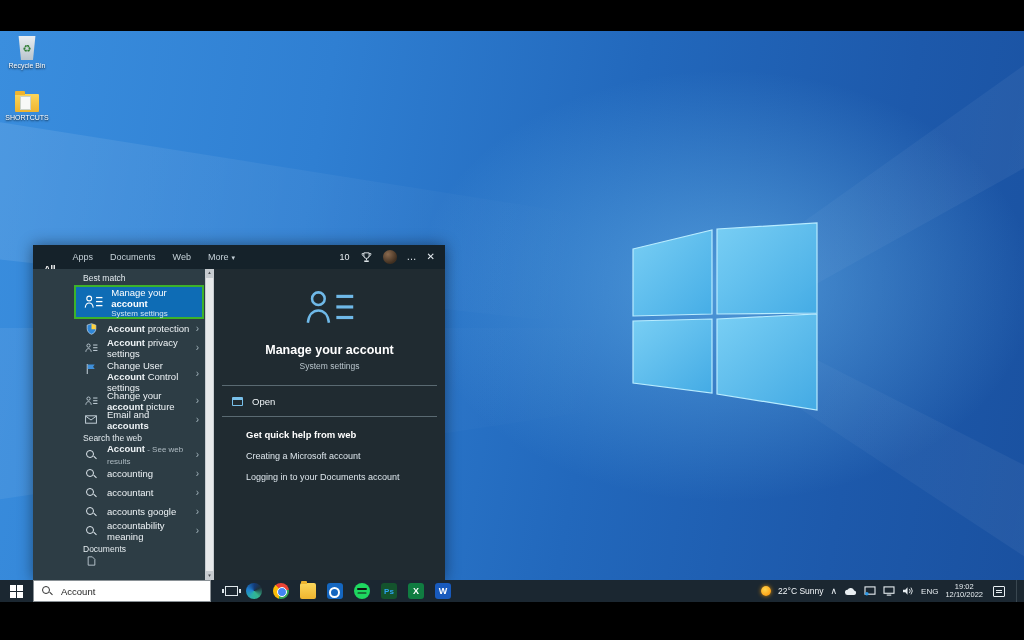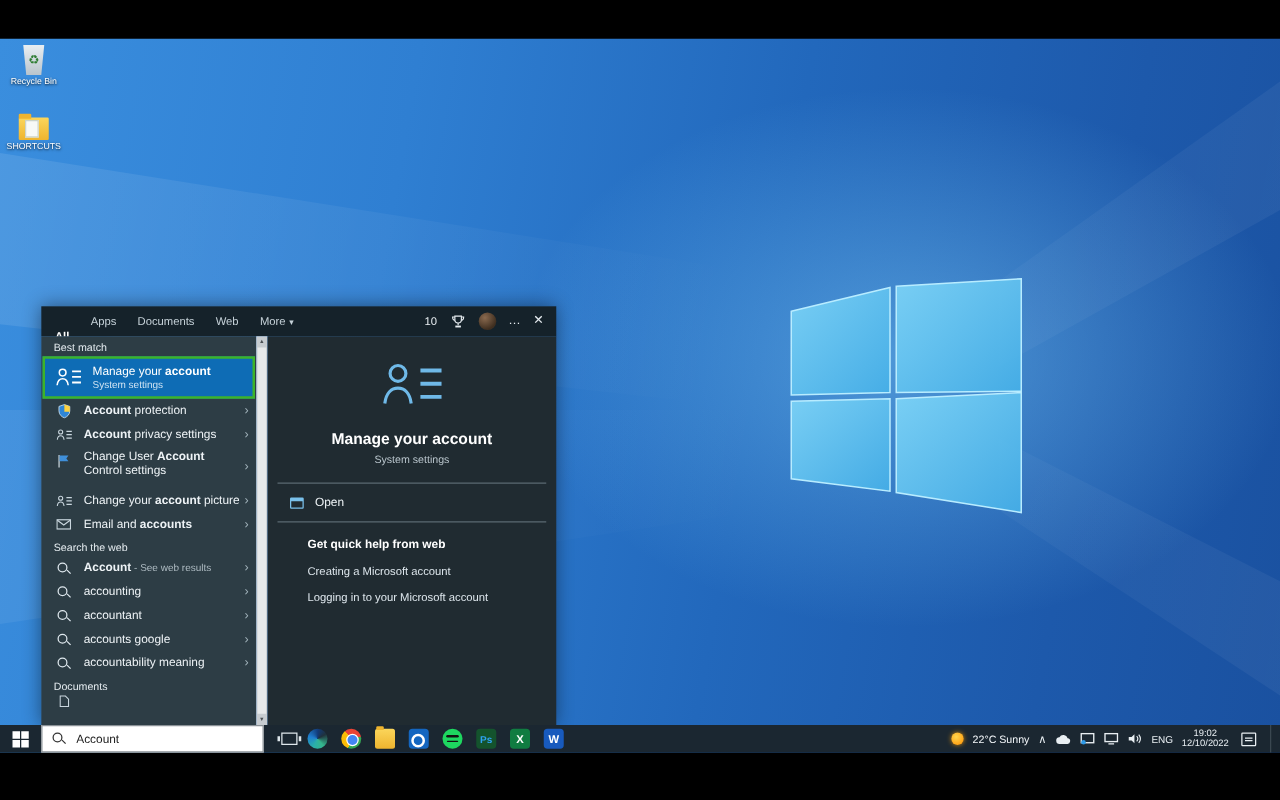--- a/index.html
+++ b/index.html
@@ -40,21 +40,21 @@
   .topbar{position:absolute;left:0;top:0;width:100%;height:24px;background:#15222a;display:flex;align-items:center;padding:0 10px;}
   .tab{position:relative;font-size:9px;color:#c6d2d9;margin-right:15px;padding:5px 1px;cursor:default;}
   .tab.active{color:#fff;font-weight:700;margin-top:24px;}
   .tab.active::after{content:"";position:absolute;left:0;right:0;bottom:1px;height:2px;background:#4cc2ff;}
   .tab .dd{font-size:7px;margin-left:3px;color:#c6d2d9;}
   .tb-right{margin-left:auto;display:flex;align-items:center;gap:10px;}
   .points{font-size:9px;color:#e7edf1;}
   .avatar{width:14px;height:14px;border-radius:50%;background:radial-gradient(circle at 35% 30%,#8a6a4f,#402f20 70%);}
   .glyph{color:#e7edf1;font-size:10px;line-height:10px;}
 
-  .leftlist{position:absolute;left:0;top:24px;width:172px;bottom:0;background:#2d3d45;overflow:hidden;}
+  .leftlist{position:absolute;left:0;top:24px;width:172px;bottom:0;background:#2d3d45;overflow:hidden;padding-left:40px;}
   .sec-h{padding:4px 10px 1px;font-size:8.5px;color:#e4ebef;height:16px;}
   .row{height:19px;display:flex;align-items:center;padding:0 6px 0 10px;color:#eef3f6;font-size:9.5px;}
   .row.two{height:34px;align-items:flex-start;padding-top:3px;}
   .row .rt{flex:1;line-height:11px;white-space:normal;}
   .row b{font-weight:700;}
   .row .sfx{font-size:8px;color:#aebbc2;}
   .row .chev{color:#9fb0b8;font-size:10px;margin-left:4px;}
   .ric{width:16px;min-width:16px;margin-right:8px;display:flex;align-items:center;justify-content:center;color:#dfe8ee;}
   .best{height:34px;margin:0 1px;background:#0e6cb5;border:2px solid #3db32a;display:flex;align-items:center;padding:0 8px;}
   .best .tcol{margin-left:8px;color:#fff;}
@@ -327,21 +327,21 @@
       </div>
       <div class="divider"></div>
       <div class="openrow">
         <span class="openicon"></span>
         <span>Open</span>
       </div>
       <div class="divider" style="margin-top:0;"></div>
       <div class="helpsec">
         <div class="help-h">Get quick help from web</div>
         <div class="hlink">Creating a Microsoft account</div>
-        <div class="hlink">Logging in to your Microsoft account</div>
+        <div class="hlink">Logging in to your Documents account</div>
       </div>
     </div>
   </div>
 
   <div class="taskbar">
     <div class="startbtn">
       <div class="startgrid">
           <span></span>
           <span></span>
           <span></span>

